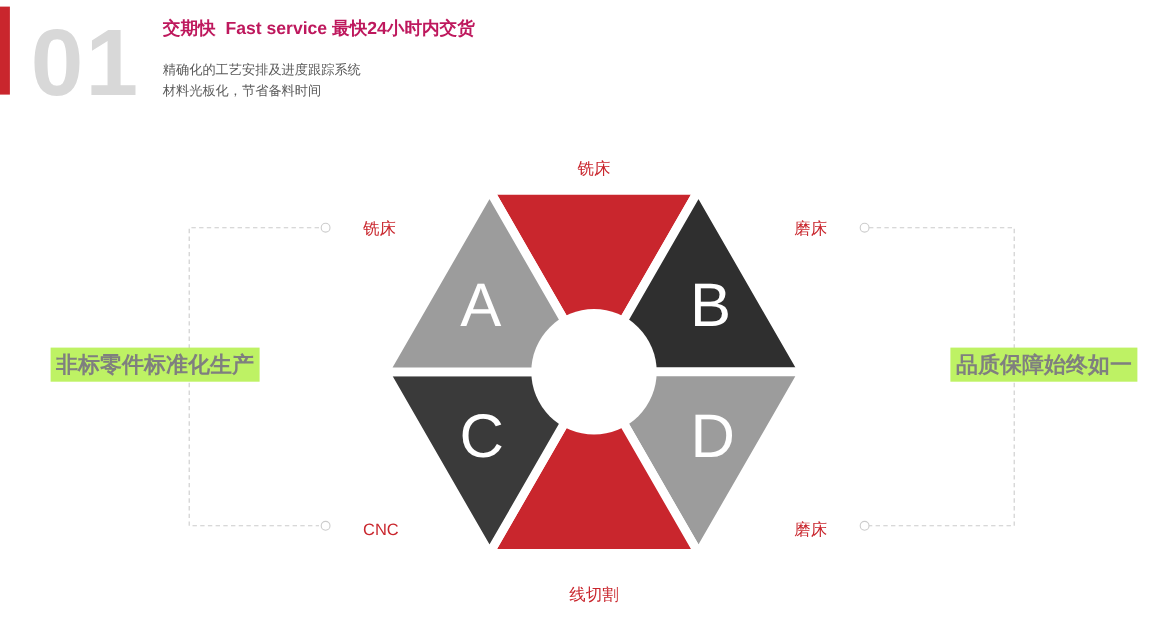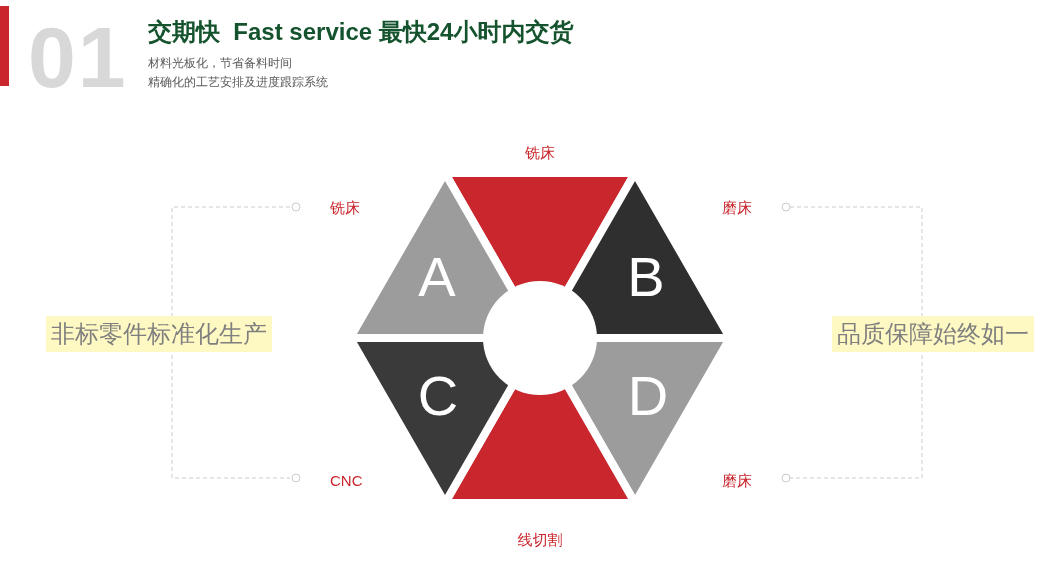--- a/index.html
+++ b/index.html
@@ -6,56 +6,56 @@
   .slide {
     position:relative; width:1060px; height:576px; background:#ffffff;
     overflow:hidden; font-family:"Liberation Sans", sans-serif;
   }
   .accent-bar { position:absolute; left:0; top:6px; width:9px; height:80px; background:#c9262d; }
   .big-number {
     position:absolute; left:28px; top:14px; font-size:86px; line-height:1;
     font-weight:700; color:#d8d8d8; letter-spacing:2px;
   }
   .title {
-    position:absolute; left:148px; top:16px; font-size:24px; font-weight:700;
-    color:#14532d; white-space:pre;
+    position:absolute; left:148px; top:16px; font-size:16px; font-weight:700;
+    color:#be185d; white-space:pre;
   }
   .subtitles {
     position:absolute; left:148px; top:54px; font-size:12px; color:#595959;
     line-height:19px;
   }
   .diagram { position:absolute; left:0; top:0; width:1060px; height:576px; }
   .dash { fill:none; stroke-width:1; stroke-dasharray:4,3; }
   .dot { fill:#ffffff; stroke-width:1; }
   .letter {
     font-size:56px; fill:#ffffff; text-anchor:middle; font-weight:300;
     font-family:"Liberation Sans", sans-serif;
   }
   .lbl { font-size:15px; font-family:"Liberation Sans", sans-serif; }
   .mid { text-anchor:middle; }
   .start { text-anchor:start; }
   .end { text-anchor:end; }
   .side-text {
-    position:absolute; top:316px; font-size:24px; color:#7f7f7f;
-    background:#fef9c3; padding:2px 5px; white-space:nowrap;
+    position:absolute; top:316px; font-size:20px; color:#7f7f7f;
+    background:#bef264; padding:2px 5px; white-space:nowrap;font-weight:bold;
   }
   .side-text.left { left:46px; }
   .side-text.right { right:26px;text-align:right; }
 </style>
 </head>
 <body>
 
 <div class="slide">
 
   <div class="accent-bar"></div>
   <div class="big-number">01</div>
   <div class="title">交期快  Fast service 最快24小时内交货</div>
   <div class="subtitles">
+    <div>精确化的工艺安排及进度跟踪系统</div>
     <div>材料光板化，节省备料时间</div>
-    <div>精确化的工艺安排及进度跟踪系统</div>
   </div>
 
   <svg class="diagram" viewBox="0 0 1060 576">
 
     <path class="dash" d="M290,207 L172,207 L172,478 L290,478" stroke="#cccccc"></path>
     <path class="dash" d="M790,207 L922,207 L922,478 L790,478" stroke="#cccccc"></path>
     <circle class="dot" cx="296" cy="207" r="4" stroke="#cccccc"></circle>
     <circle class="dot" cx="296" cy="478" r="4" stroke="#cccccc"></circle>
     <circle class="dot" cx="786" cy="207" r="4" stroke="#cccccc"></circle>
     <circle class="dot" cx="786" cy="478" r="4" stroke="#cccccc"></circle>

